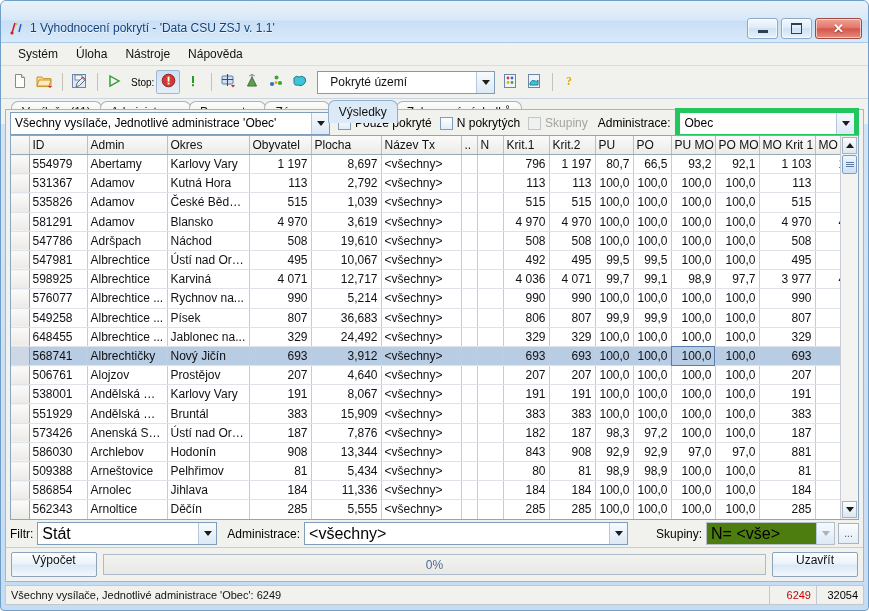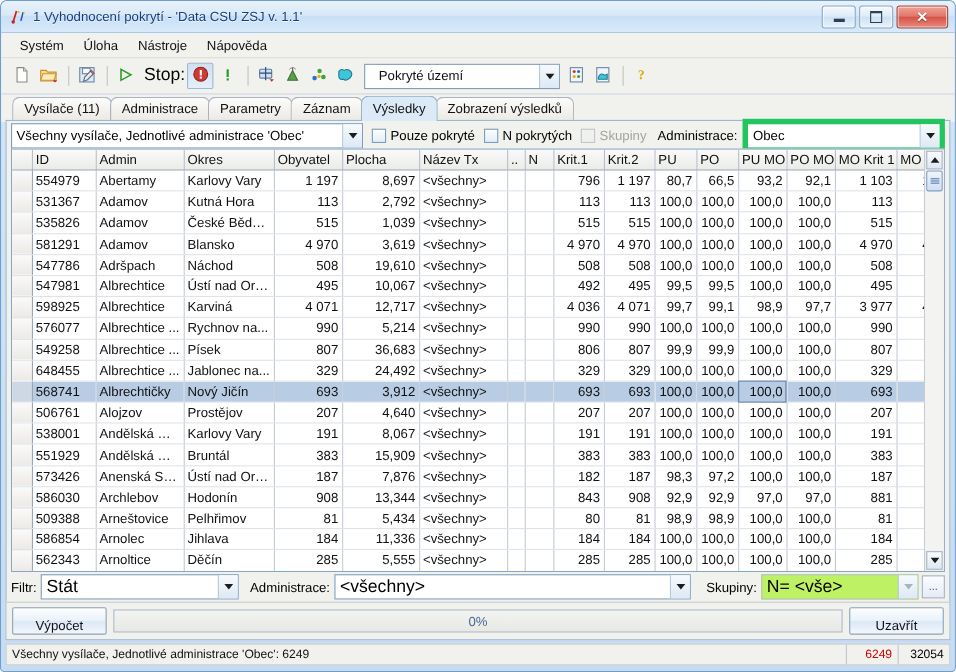--- a/index.html
+++ b/index.html
@@ -21,21 +21,21 @@
     border: 1px solid #6f9fc8;
     border-radius: 6px 6px 4px 4px;
     overflow: hidden;
   }
 
   
   .titlebar {
     height: 28px;
     display: flex;
     align-items: center;
-    padding: 0 4px 0 8px;
+    padding: 13px 4px 0 8px;
     background: linear-gradient(to bottom, #e9f2fb 0%, #d8e8f8 45%, #c9dff5 50%, #d8eafb 100%);
     border-bottom: 1px solid #a9c9e6;
     border-radius: 5px 5px 0 0;
     justify-content: space-between;
   }
   .title-icon {
     width: 16px; height: 16px;
     margin-right: 5px;
     position: relative;
     flex: 0 0 auto;
@@ -104,21 +104,21 @@
   }
   .tb-btn.pressed {
     border: 1px solid #9cb8d4;
     background: linear-gradient(to bottom,#cfe0f2,#e6eff9);
   }
   .tb-sep {
     width: 1px; height: 18px;
     background: #c3c3bc;
     margin: 0 5px;
   }
-  .tb-label { font-size: 16px; margin: 0 2px 0 4px; }
+  .tb-label { font-size: 10px; margin: 0 2px 0 4px; }
   .tb-combo {
     margin-left: 4px;
     width: 176px; height: 21px;
     display: flex; align-items: center;
     border: 1px solid #7f9db9;
     background: #fff;
     font-size: 12px;
   }
   .tb-combo .cval { flex: 1; padding-left: 12px; color: #111; }
   .combo-arrow {
@@ -313,21 +313,21 @@
   }
   .lbl { font-size: 12px; margin-right: 4px; white-space: nowrap; }
   .bot-combo {
     height: 21px;
     display: flex; align-items: center;
     border: 1px solid #7f9db9;
     background: #fff;
     font-size: 16px;
   }
   .bot-combo .cval { flex: 1; padding-left: 4px; white-space: nowrap; overflow: hidden; }
-  .bot-combo.disabled { border-color: #b7bfc8; background: #bef264; }
+  .bot-combo.disabled { border-color: #b7bfc8; background: #4d7c0f; }
   .small-btn {
     width: 21px; height: 21px;
     margin-left: 3px;
     border: 1px solid #a8b4c2;
     background: linear-gradient(to bottom,#fbfcfe,#e3ecf6);
     display:flex;align-items:center;justify-content:center;
     font-size: 10px; color: #555;
     box-sizing: border-box;
   }
 
@@ -343,21 +343,21 @@
   }
   .btn {
     height: 25px;
     min-width: 86px;
     padding: 0 12px;
     border: 1px solid #8da3bb;
     border-radius: 2px;
     background: linear-gradient(to bottom,#fdfefe 0%,#eaf2fa 48%,#dbe8f6 52%,#f2f7fc 100%);
     font-size: 12px;
     color: #111;
-    display: flex; align-items: flex-end; justify-content: center;
+    display: flex; align-items: flex-start; justify-content: center;
     box-sizing: border-box;
   }
   .progress {
     flex: 1;
     height: 21px;
     margin: 0 6px;
     border: 1px solid #aebac8;
     background: linear-gradient(to bottom,#f3f3f1,#e8e8e5);
     display: flex; align-items: center; justify-content: center;
     font-size: 12px;
@@ -1025,21 +1025,21 @@
             <i class="arrow-dn"></i>
           </span>
       </div>
       <span class="lbl" style="margin-left:10px">Administrace:</span>
       <div class="bot-combo" style="width:322px">
         <span class="cval">&lt;všechny&gt;</span>
         <span class="combo-arrow">
             <i class="arrow-dn"></i>
           </span>
       </div>
-      <span class="lbl" style="margin-left:14px">Skupiny:</span>
+      <span class="lbl" style="margin-left:28px">Skupiny:</span>
       <div class="bot-combo disabled" style="flex:1;min-width:60px">
         <span class="cval">N= &lt;vše&gt;</span>
         <span class="combo-arrow">
             <i class="arrow-dn disabled"></i>
           </span>
       </div>
       <div class="small-btn">
           <span>...</span>
         </div>
     </div>

